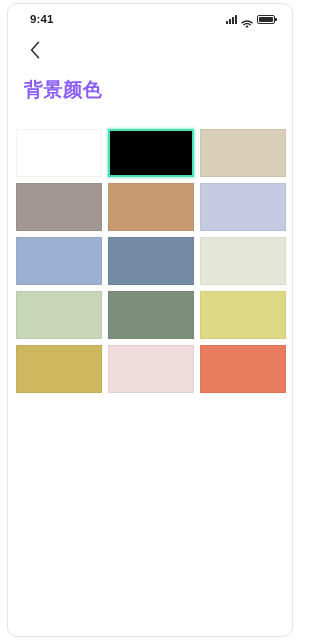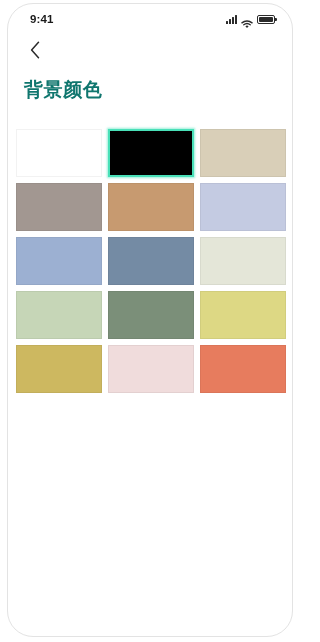--- a/index.html
+++ b/index.html
@@ -16,21 +16,21 @@
 
   
   .phone {
     position: absolute;
     left: 7px;
     top: 3px;
     width: 286px;
     height: 634px;
     background: #ffffff;
     border: 1px solid #e3e3e3;
-    border-radius: 26px;
+    border-radius: 10px;
     box-sizing: border-box;
     overflow: hidden;
   }
 
   
   .statusbar {
     position: absolute;
     left: 0;
     top: 0;
     width: 100%;
@@ -119,21 +119,21 @@
   }
   .back-btn svg { display: block; }
 
   
   .page-title {
     position: absolute;
     left: 16px;
     top: 76px;
     font-size: 19px;
     font-weight: bold;
-    color: #0f766e;
+    color: #8b5cf6;
     letter-spacing: 0.6px;
     line-height: 1;
   }
 
   
   .grid {
     position: absolute;
     left: 8px;
     top: 125px;
     width: 270px;

